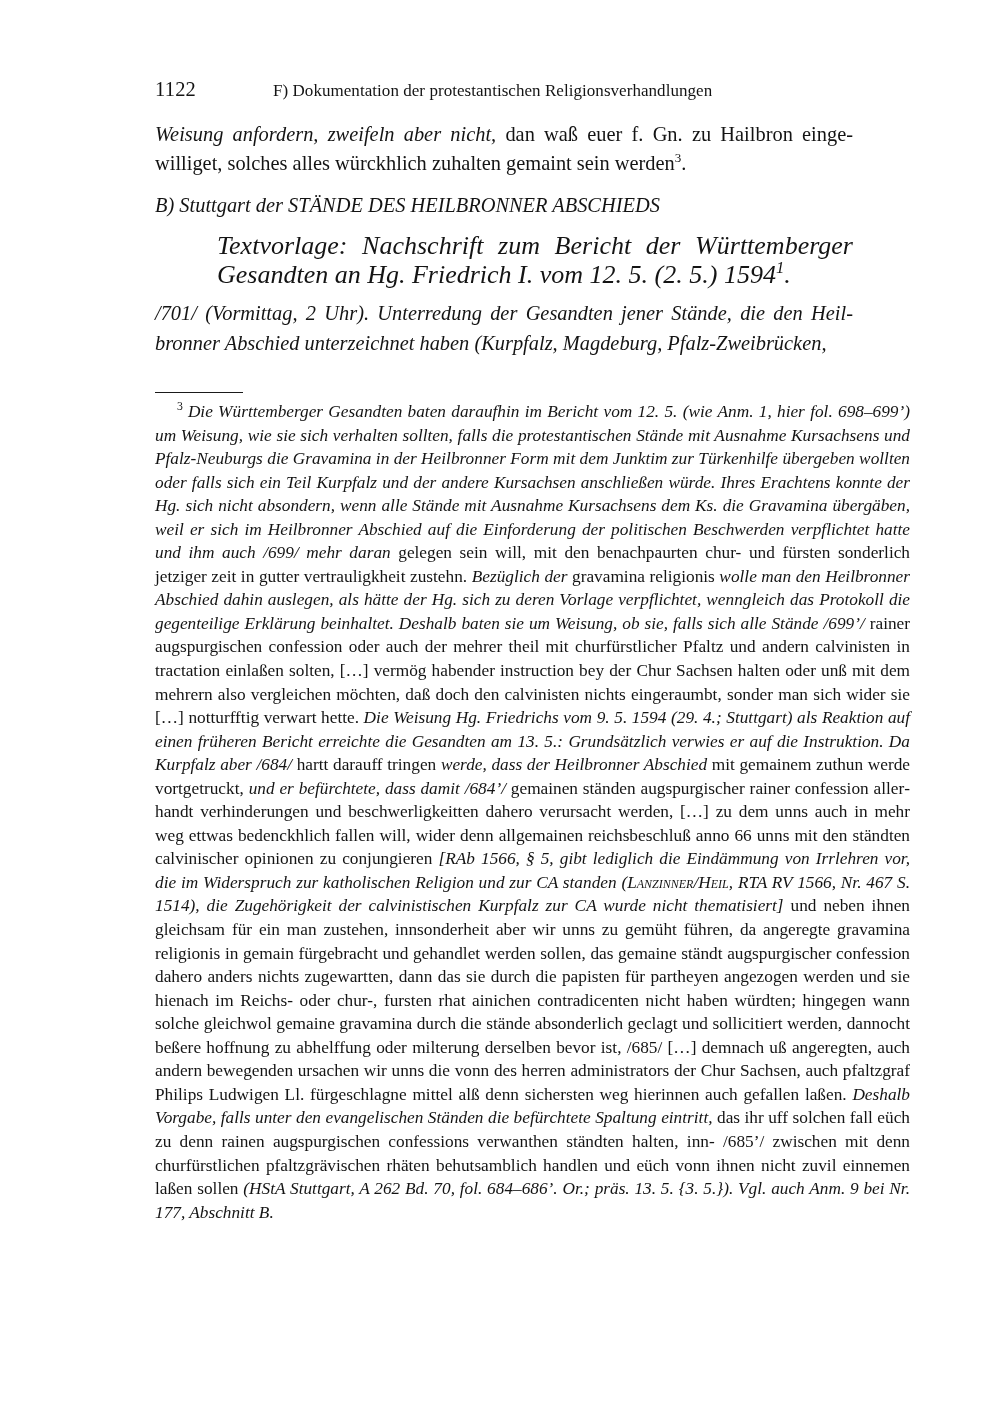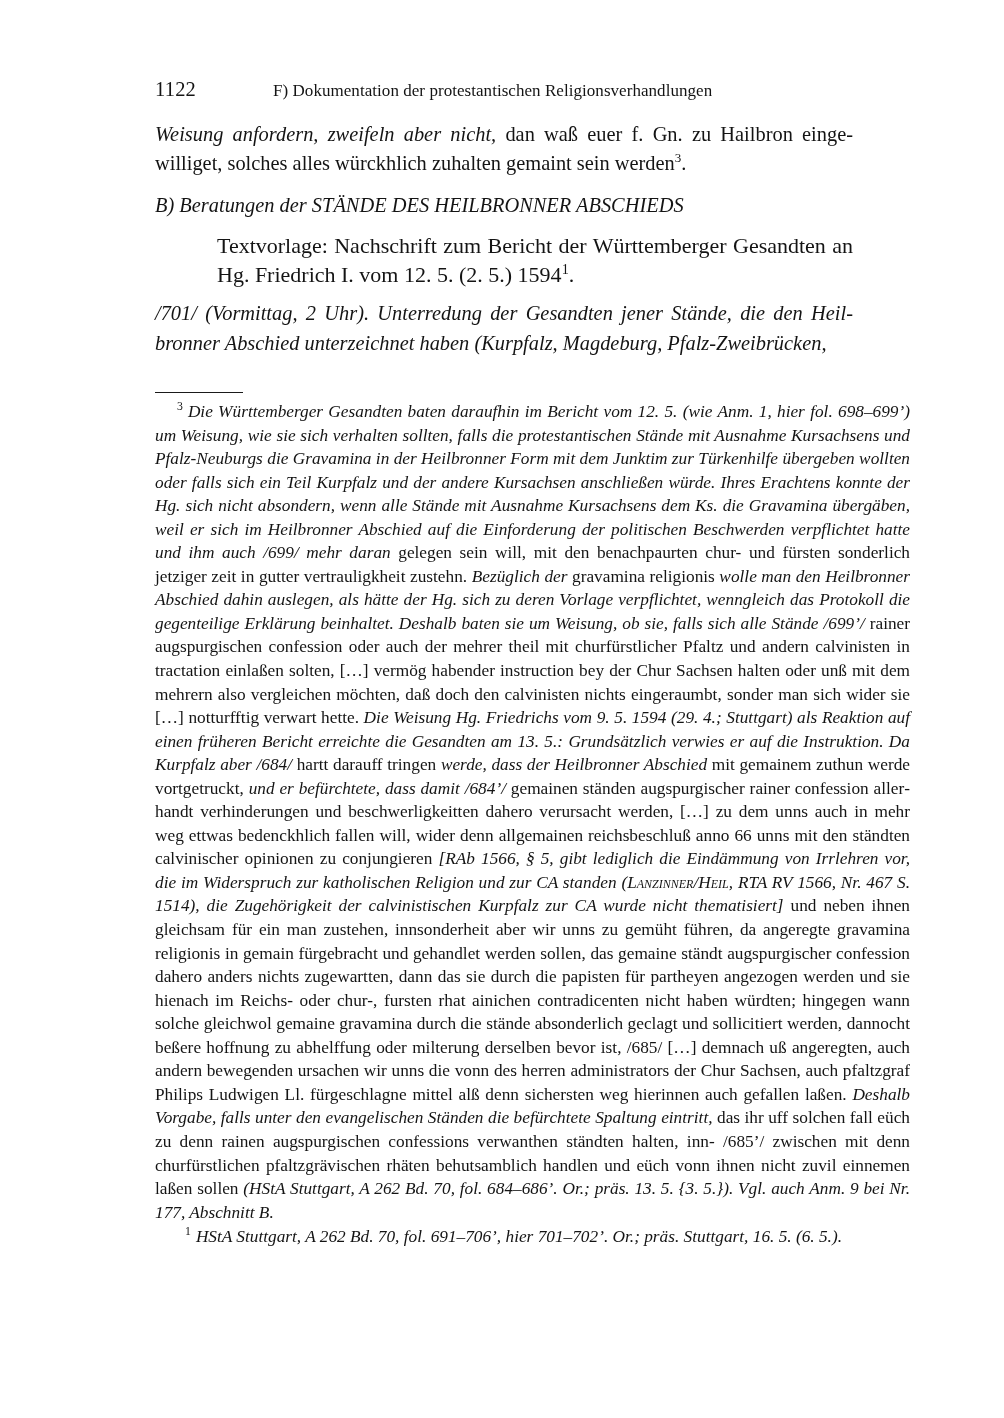--- a/index.html
+++ b/index.html
@@ -69,22 +69,23 @@
     font-size: 20.4px;
     line-height: 29.3px;
     margin-bottom: 11px;
     text-align: left;
   }
   .sec-head .caps {
     font-style: italic;
   }
   .indent-block {
     margin-left: 62px;
+    font-style: italic;
     text-align: justify;
-    font-size: 22px;
+    font-size: 26px;
     line-height: 29.3px;
   }
   .indent-block.second {
     margin-top: 11px;
     margin-bottom: 12px;
   }
   .para-main {
     margin-top: 10px;
     font-style: italic;
     text-align: justify;
@@ -144,28 +145,27 @@
 
   <div class="running-head">
     <span class="folio">1122</span>
     <span class="head-title">F) Dokumentation der protestantischen Religionsverhandlungen</span>
   </div>
 
   <div class="body-block">
 
     <p class="lead"><span class="it">Weisung anfordern, zweifeln aber nicht,</span><span> dan waß euer f. Gn. zu Hailbron einge­williget, solches alles würckhlich zuhalten gemaint sein werden</span><sup>3</sup><span>.</span></p>
 
-    <div class="sec-head"><span>B) Beratungen der </span><span class="caps">STÄNDE DES HEILBRONNER ABSCHIEDS</span></div>
+    <div class="sec-head"><span>B) Stuttgart der </span><span class="caps">STÄNDE DES HEILBRONNER ABSCHIEDS</span></div>
 
     <div class="indent-block"><span>Textvorlage: Nachschrift zum Bericht der Württemberger Gesandten an Hg. Friedrich I. vom 12. 5. (2. 5.) 1594</span><sup>1</sup><span>.</span></div>
 
 
     <div class="para-main">/701/ (Vormittag, 2 Uhr). Unterredung der Gesandten jener Stände, die den Heil­bronner Abschied unterzeichnet haben (Kurpfalz, Magdeburg, Pfalz-Zweibrücken,</div>
   </div>
 
   <div class="fn-rule"></div>
 
   <div class="footnotes">
     <p class="fn"><span class="marker">3</span><span class="fn-runs"><span class="ital">Die Württemberger Gesandten baten daraufhin im Bericht vom 12. 5. (wie Anm. 1, hier fol. 698–699’) um Weisung, wie sie sich verhalten sollten, falls die protestantischen Stände mit Ausnahme Kursachsens und Pfalz-Neuburgs die Gravamina in der Heilbronner Form mit dem Junktim zur Türkenhilfe übergeben wollten oder falls sich ein Teil Kurpfalz und der andere Kursachsen anschließen würde. Ihres Erachtens konnte der Hg. sich nicht absondern, wenn alle Stände mit Ausnahme Kursachsens dem Ks. die Gravamina übergäben, weil er sich im Heilbronner Abschied auf die Einforderung der politischen Beschwerden verpflichtet hatte und ihm auch /699/ mehr daran</span><span class="rom"> gelegen sein will, mit den benachpaurten chur- und fürsten sonderlich jetziger zeit in gutter vertrauligkheit zustehn. </span><span class="ital">Bezüglich der</span><span class="rom"> gravamina religionis </span><span class="ital">wolle man den Heilbronner Abschied dahin auslegen, als hätte der Hg. sich zu deren Vorlage verpflichtet, wenngleich das Protokoll die gegenteilige Erklärung beinhaltet. Deshalb baten sie um Weisung, ob sie, falls sich alle Stände /699’/</span><span class="rom"> rainer augspurgischen confession oder auch der mehrer theil mit churfürstlicher Pfaltz und andern calvinisten in tractation einlaßen solten, […] vermög habender instruction bey der Chur Sachsen halten oder unß mit dem mehrern also vergleichen möchten, daß doch den calvinisten nichts eingeraumbt, sonder man sich wider sie […] notturfftig verwart hette. </span><span class="ital">Die Weisung Hg. Friedrichs vom 9. 5. 1594 (29. 4.; Stuttgart) als Reaktion auf einen früheren Bericht erreichte die Gesandten am 13. 5.: Grundsätzlich verwies er auf die Instruktion. Da Kurpfalz aber /684/</span><span class="rom"> hartt darauff tringen </span><span class="ital">werde, dass der Heilbronner Abschied</span><span class="rom"> mit gemainem zuthun werde vortgetruckt, </span><span class="ital">und er befürchtete, dass damit /684’/</span><span class="rom"> gemainen ständen augspurgischer rainer confession aller­handt verhinderungen und beschwerligkeitten dahero verursacht werden, […] zu dem unns auch in mehr weg ettwas bedenckhlich fallen will, wider denn allgemainen reichsbeschluß anno 66 unns mit den ständten calvinischer opinionen zu conjungieren </span><span class="ital">[RAb 1566, § 5, gibt lediglich die Eindämmung von Irrlehren vor, die im Widerspruch zur katholischen Religion und zur CA standen (</span><span class="sc">Lanzinner/Heil</span><span class="ital">, RTA RV 1566, Nr. 467 S. 1514), die Zugehörigkeit der calvinistischen Kurpfalz zur CA wurde nicht thematisiert]</span><span class="rom"> und neben ihnen gleichsam für ein man zustehen, innsonderheit aber wir unns zu gemüht führen, da angeregte gravamina religionis in gemain fürgebracht und gehandlet werden sollen, das gemaine ständt augspurgischer confession dahero anders nichts zugewartten, dann das sie durch die papisten für partheyen angezogen werden und sie hienach im Reichs- oder chur-, fursten rhat ainichen contradicenten nicht haben würdten; hingegen wann solche gleichwol gemaine gravamina durch die stände absonderlich geclagt und sollicitiert werden, dannocht beßere hoffnung zu abhelffung oder milterung derselben bevor ist, /685/ […] demnach uß angeregten, auch andern bewegenden ursachen wir unns die vonn des herren administrators der Chur Sachsen, auch pfaltzgraf Philips Ludwigen Ll. fürgeschlagne mittel alß denn sichersten weg hierinnen auch gefallen laßen. </span><span class="ital">Deshalb Vorgabe, falls unter den evangelischen Ständen die befürchtete Spaltung eintritt,</span><span class="rom"> das ihr uff solchen fall eüch zu denn rainen augspurgischen confessions verwanthen ständten halten, inn- /685’/ zwischen mit denn churfürstlichen pfaltzgrävischen rhäten behutsamblich handlen und eüch vonn ihnen nicht zuvil einnemen laßen sollen </span><span class="ital">(HStA Stuttgart, A 262 Bd. 70, fol. 684–686’. Or.; präs. 13. 5. {3. 5.}). Vgl. auch Anm. 9 bei Nr. 177, Abschnitt B.</span></span></p>
-    <p class="fn fn-last"><span class="marker">1</span><span class="fn-runs"><span class="ital">HStA Stuttgart, A 262 Bd. 70, fol. 691–706’, hier 701–702’. Or.; präs. Stuttgart, 16. 5. (6. 5.).</span></span></p>
   </div>
 
 </div>
 
 </body></html>

